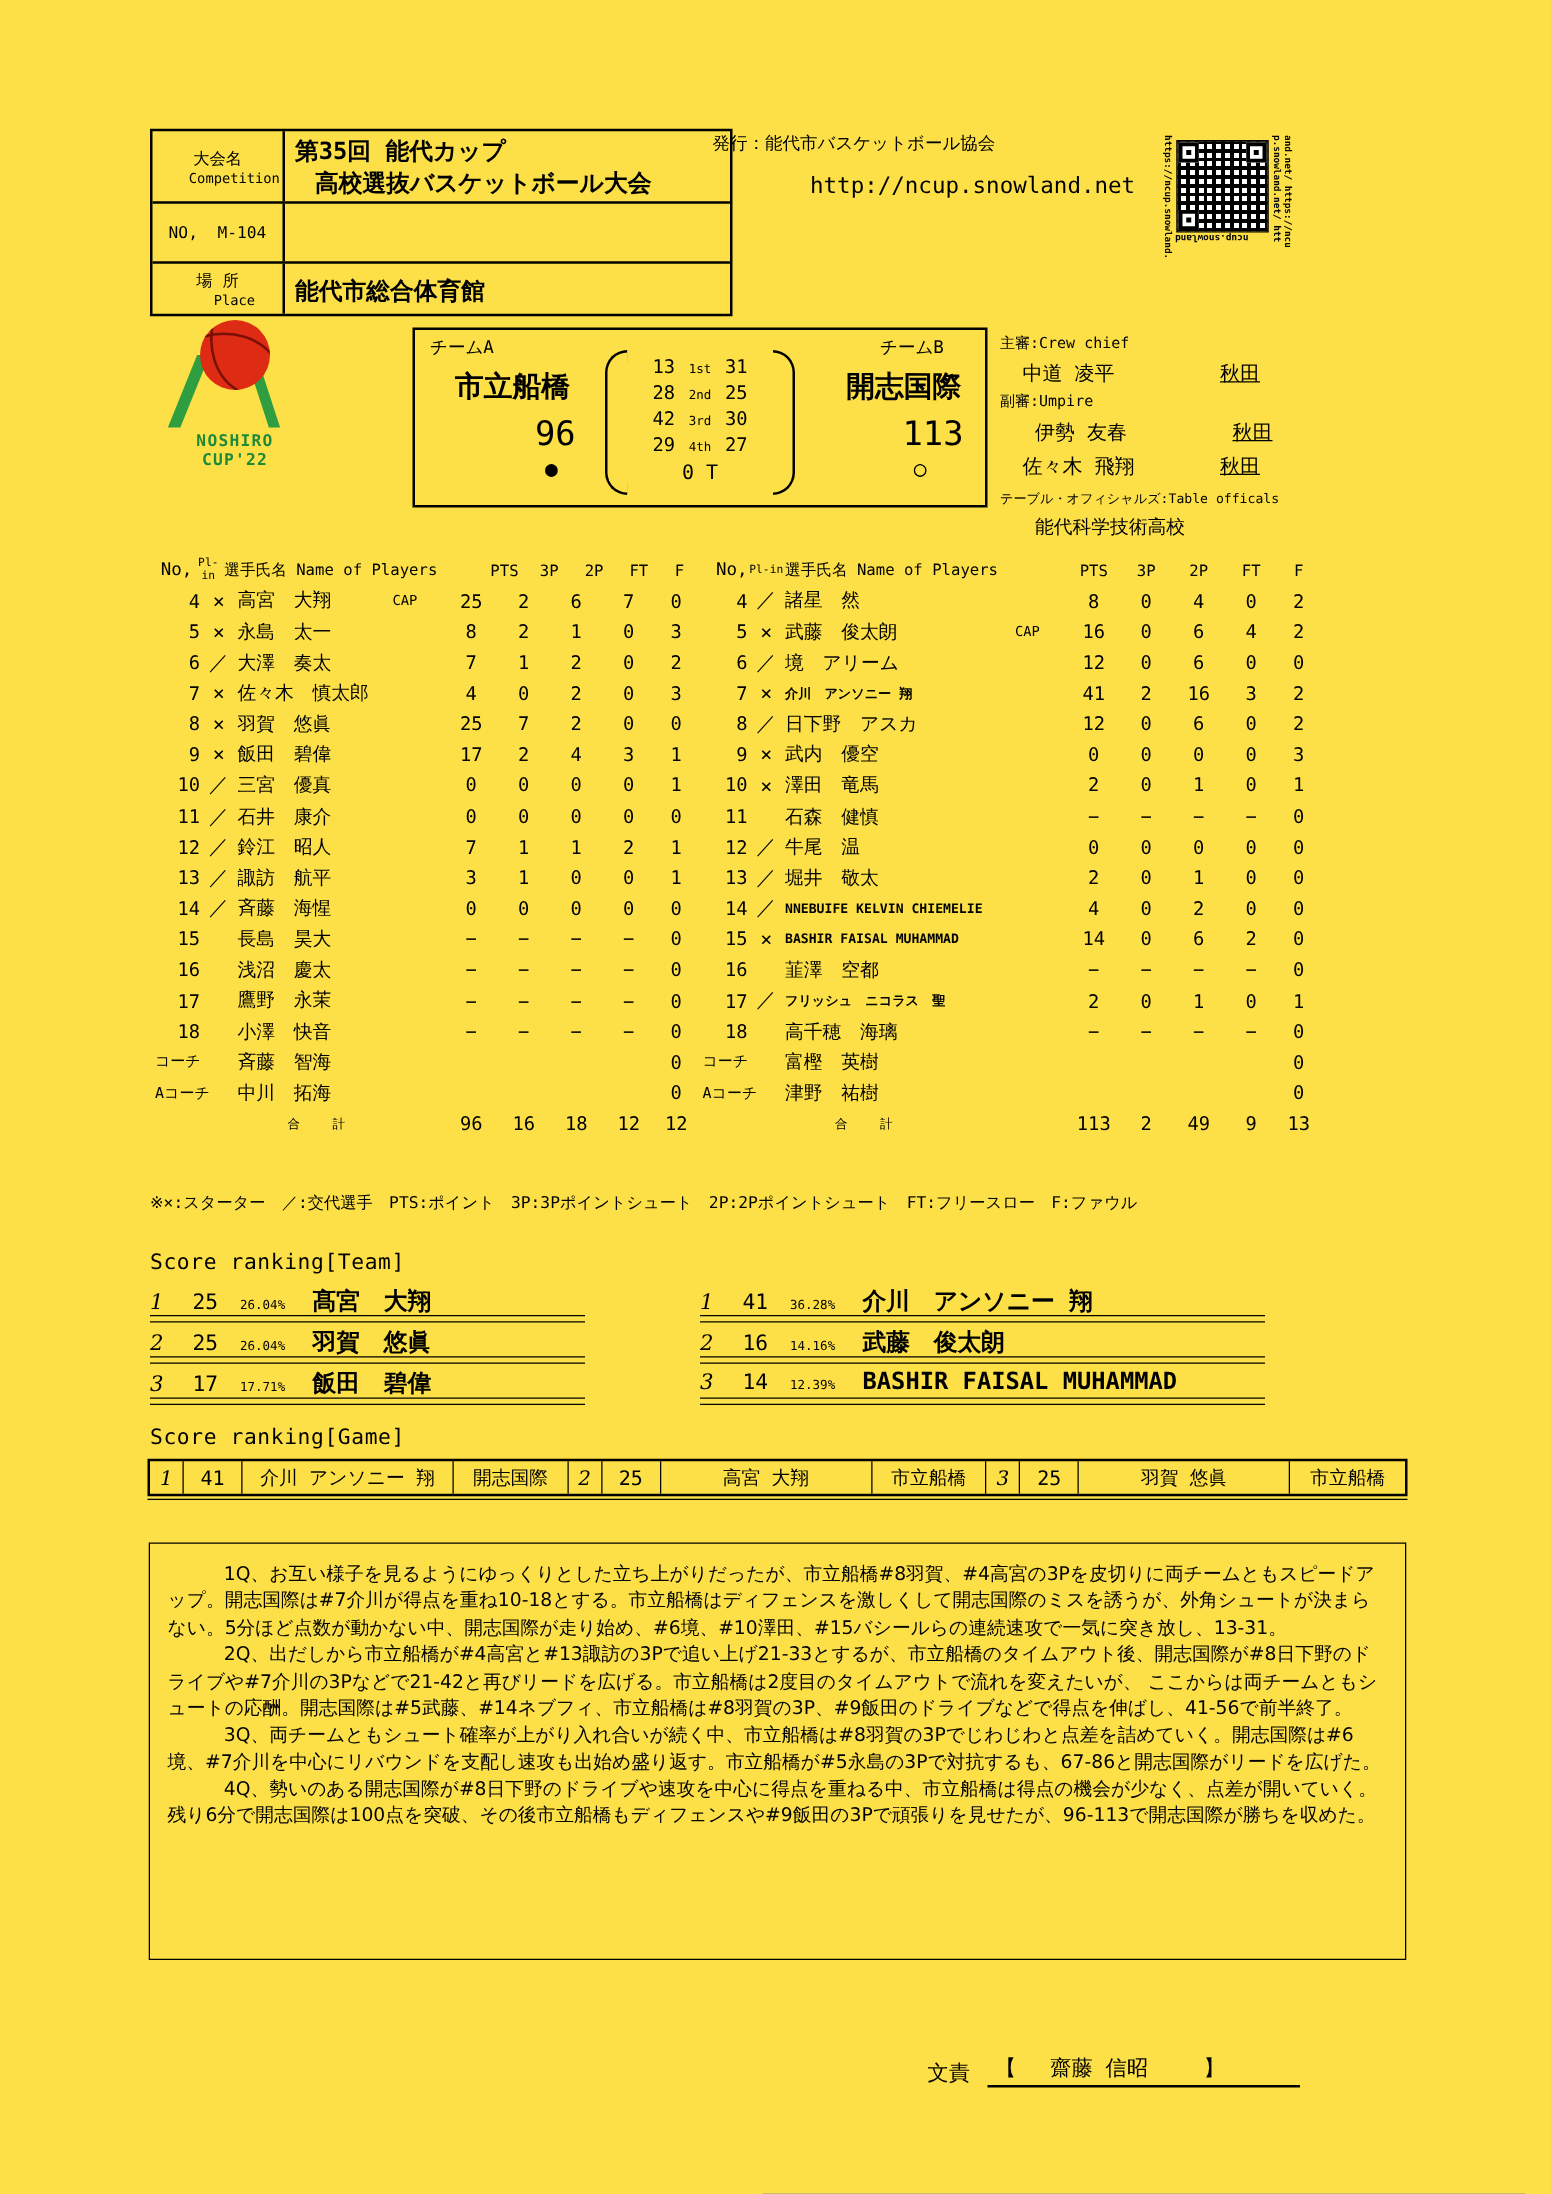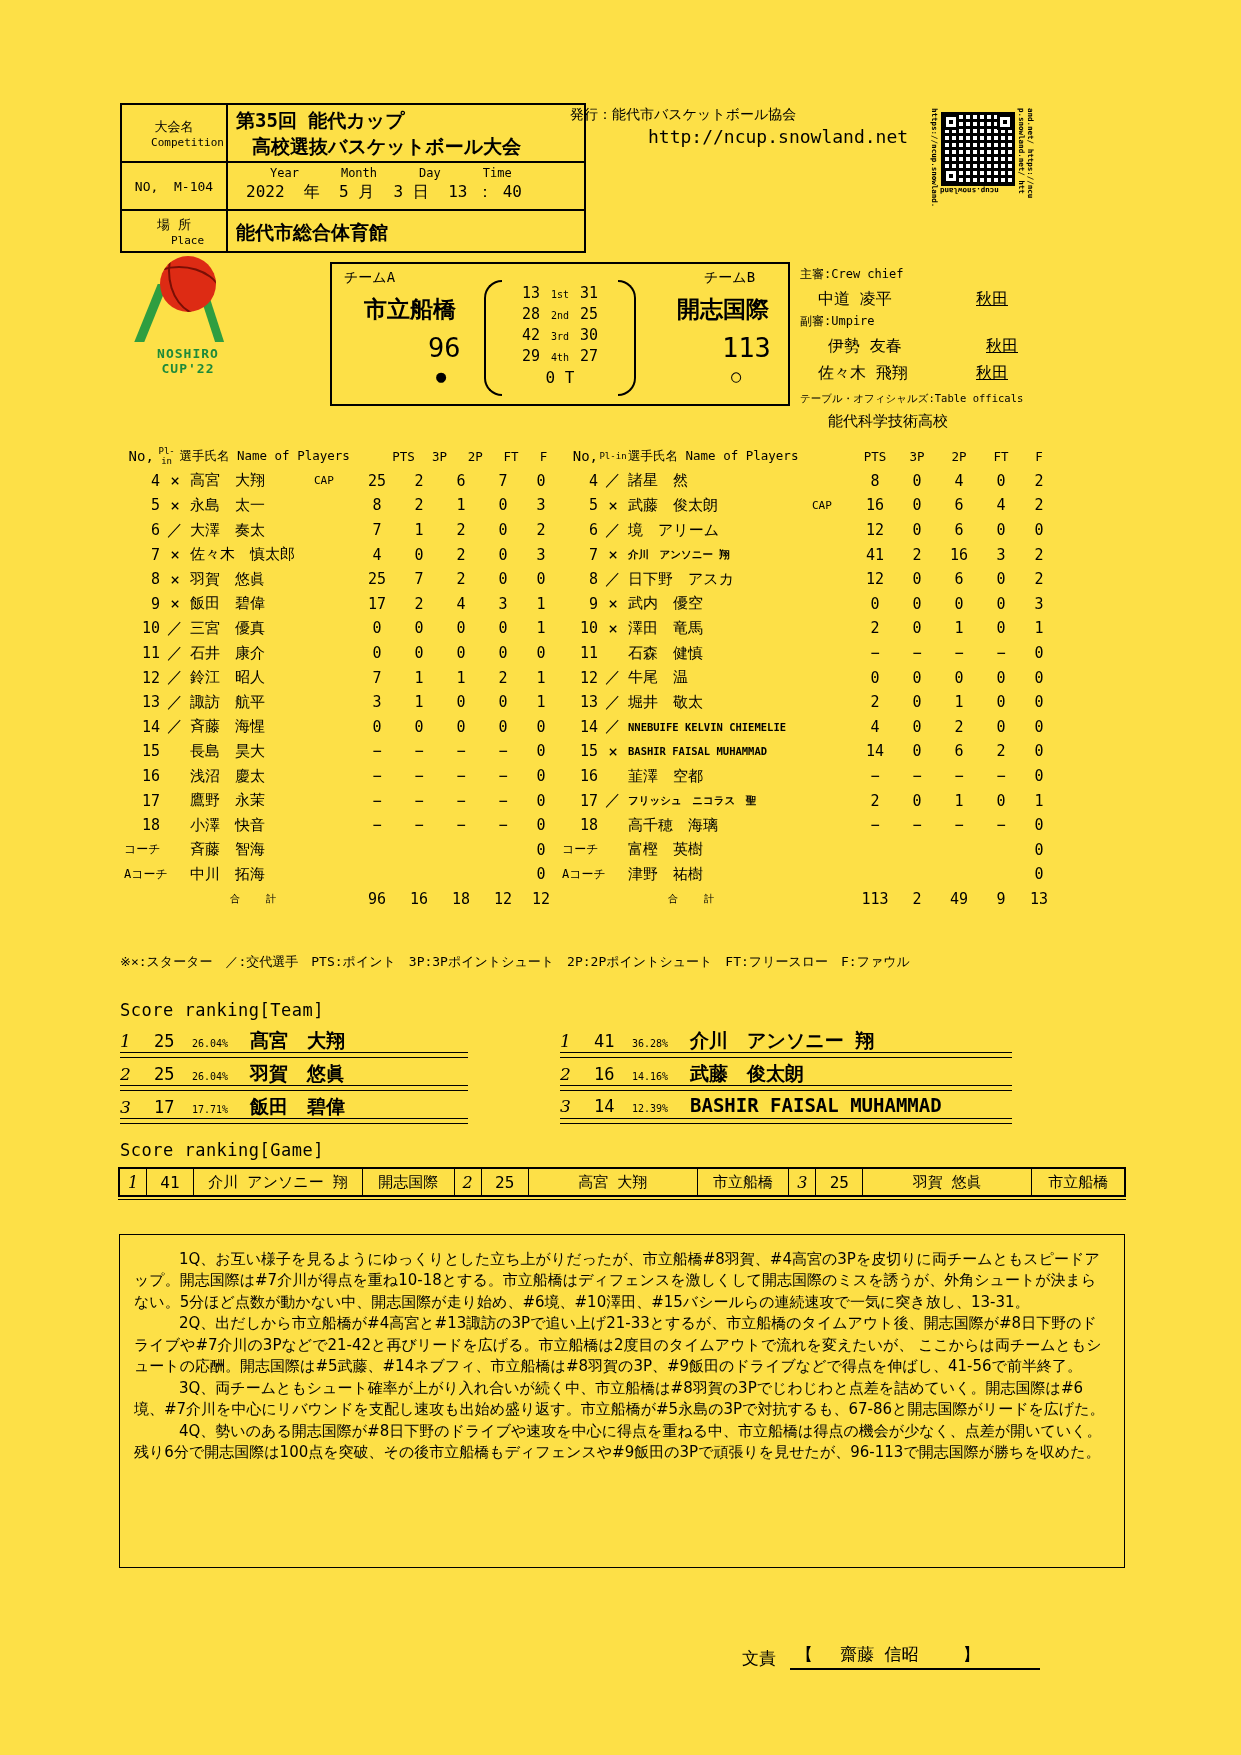--- a/index.html
+++ b/index.html
@@ -18,21 +18,21 @@
   .title1{font-size:19px;font-weight:700;white-space:nowrap;}
   .title2{font-size:19px;font-weight:700;white-space:nowrap;padding-left:16px;}
   .date-heads{display:flex;font-size:12px;padding-left:34px;gap:42px;}
   .date-line{font-size:16px;white-space:pre;padding-left:10px;margin-top:2px;}
   .place-val{font-size:19px;font-weight:700;padding-top:6px;}
   .no-line{font-size:13px;white-space:pre;}
 
   
   #publisher{position:absolute;left:570px;top:106px;width:360px;}
   .pub-line{font-size:14px;font-weight:400;white-space:nowrap;}
-  .pub-url{font-size:18px;white-space:nowrap;padding-left:78px;margin-top:2px;}
+  .pub-url{font-size:18px;white-space:nowrap;padding-left:78px;margin-top:14px;}
   #qr-wrap{position:absolute;left:930px;top:108px;display:flex;align-items:flex-start;}
   .qr-side{writing-mode:vertical-rl;font-size:7.5px;line-height:9px;height:120px;overflow:hidden;
            font-weight:700;letter-spacing:0;}
   .qr{width:72px;height:72px;border:1px solid #000;position:relative;margin:4px 2px 0 2px;
       background:
         repeating-linear-gradient(0deg,#000 0 3px,transparent 3px 7px),
         repeating-linear-gradient(90deg,#000 0 3px,#fff 3px 7px);}
   .qr-eye{position:absolute;width:16px;height:16px;background:#fff;border:3px solid #000;box-sizing:border-box;}
   .qr-eye::after{content:"";position:absolute;left:3px;top:3px;width:4px;height:4px;background:#000;}
   .eye-tl{left:1px;top:1px;} .eye-tr{right:1px;top:1px;} .eye-bl{left:1px;bottom:1px;}
@@ -154,29 +154,20 @@
       </div>
       <div class="info-content">
         <div class="title1">第35回 能代カップ</div>
         <div class="title2">高校選抜バスケットボール大会</div>
       </div>
     </div>
     <div class="info-row" style="height:46px;">
       <div class="info-label">
         <span class="lab-jp no-line">NO,  M-104</span>
       </div>
-      <div class="info-content">
-        <div class="date-heads">
-          <span>Year</span>
-          <span>Month</span>
-          <span>Day</span>
-          <span>Time</span>
-        </div>
-        <div class="date-line">2022  年  5 月  3 日  13 ： 40</div>
-      </div>
     </div>
     <div class="info-row" style="height:40px;">
       <div class="info-label">
         <span class="lab-jp">場 所</span>
         <span class="lab-en">Place</span>
       </div>
       <div class="info-content">
         <div class="place-val">能代市総合体育館</div>
       </div>
     </div>

